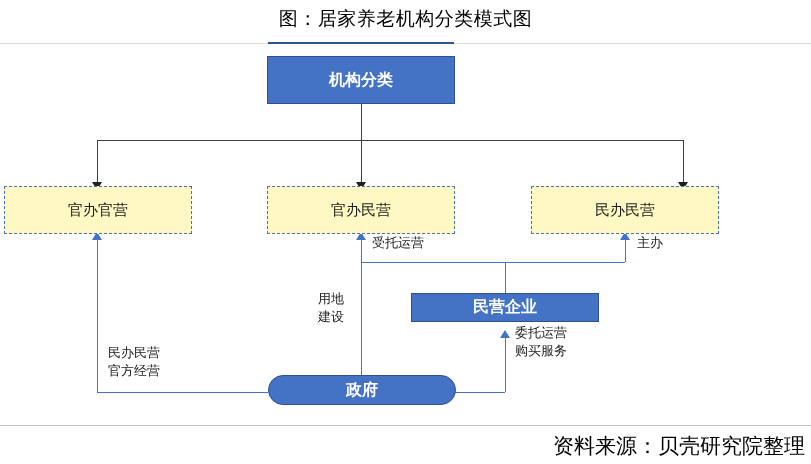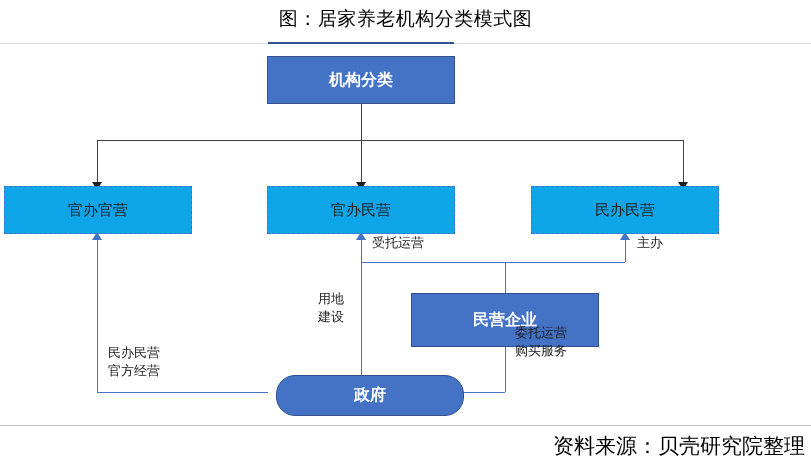--- a/index.html
+++ b/index.html
@@ -49,21 +49,21 @@
     white-space:nowrap;
     text-align:right;
   }
   .node.filled{
     background:#4472c4;
     border:1px solid #2f528f;
     color:#ffffff;font-weight:bold;
     font-size:16px;
   }
   .node.dashed{
-    background:#0ea5e9;
+    background:#fef9c3;
     border:1px dashed #4472c4;
     color:#202020;font-weight:normal;
   }
 
   
   .ln{position:absolute;}
   .ln.h{height:1px;}
   .ln.v{width:1px;}
   .blk{background:#404040;}
   .blu{background:#4472c4;}
@@ -136,25 +136,25 @@
   </div>
 
   <div class="node dashed" style="left:531px;top:186px;width:188px;height:48px;">
     <span>民办民营</span>
   </div>
 
   <div class="node dashed" style="left:267px;top:186px;width:188px;height:48px;">
     <span>官办民营</span>
   </div>
 
-  <div class="node filled" style="left:411px;top:293px;width:188px;height:54px;font-family:Liberation Serif, serif;">
+  <div class="node filled" style="left:411px;top:293px;width:188px;height:29px;font-family:Liberation Serif, serif;">
     <span>民营企业</span>
   </div>
 
-  <div class="node filled" style="left:276px;top:375px;width:188px;height:41px;border-radius:19px;">
+  <div class="node filled" style="left:268px;top:375px;width:188px;height:30px;border-radius:19px;">
     <span>政府</span>
   </div>
 
   <div class="edge-label" style="left:372px;top:234px;">受托运营</div>
 
   <div class="edge-label" style="left:637px;top:234px;">主办</div>
 
   <div class="edge-label two" style="left:318px;top:290px;">
     <div>用地</div>
     <div>建设</div>

